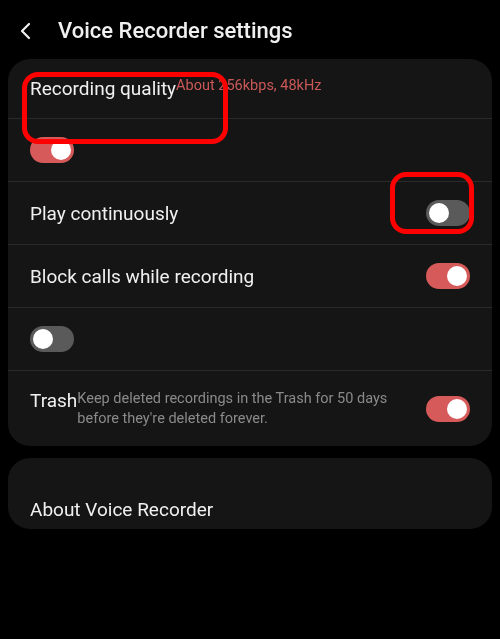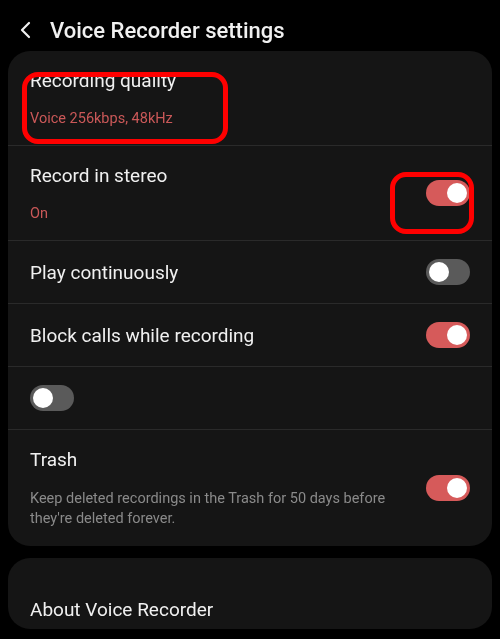--- a/index.html
+++ b/index.html
@@ -6,23 +6,23 @@
   body {
     width: 500px;
     height: 639px;
     background: #000000;
     font-family: -apple-system, BlinkMacSystemFont, 'Segoe UI', Roboto, sans-serif;
     color: #ffffff;
     overflow: hidden;
   }
   .header {
     display: flex;
-    align-items: flex-start;
-    padding: 18px 14px 8px 14px;
-    gap: 12px;
+    align-items: center;
+    padding: 18px 14px 16px 14px;
+    gap: 20px;
   }
   .back-icon {
     width: 24px;
     height: 24px;
     display: flex;
     align-items: center;
     justify-content: center;
   }
   .header-title {
     font-size: 22px;
@@ -39,22 +39,22 @@
     display: flex;
     align-items: center;
     justify-content: space-between;
     padding: 18px 22px;
     border-bottom: 1px solid #2a2a2a;
     position: relative;
   }
   .row:last-child { border-bottom: none; }
   .row-text {
     display: flex;
-    flex-direction: column;
-    gap: 18px;
+    flex-direction: row;
+    gap: 0;
     flex: 1;
     padding-right: 12px;
   }
   .row-title {
     font-size: 19px;
     color: #f0f0f0;
     font-weight: 400;
   }
   .row-sub {
     font-size: 14.5px;
@@ -116,29 +116,25 @@
     </svg>
   </div>
   <div class="header-title">Voice Recorder settings</div>
 </div>
 
 <div class="panel">
 
   <div class="row">
     <div class="row-text">
       <div class="row-title">Recording quality</div>
-      <div class="row-sub">Voice 256kbps, 48kHz</div>
+      <div class="row-sub">About 256kbps, 48kHz</div>
     </div>
   </div>
 
   <div class="row">
-    <div class="row-text">
-      <div class="row-title">Record in stereo</div>
-      <div class="row-sub">On</div>
-    </div>
     <div class="toggle on">
       <div class="knob"></div>
     </div>
   </div>
 
   <div class="row">
     <div class="row-text">
       <div class="row-title">Play continuously</div>
     </div>
     <div class="toggle off">

